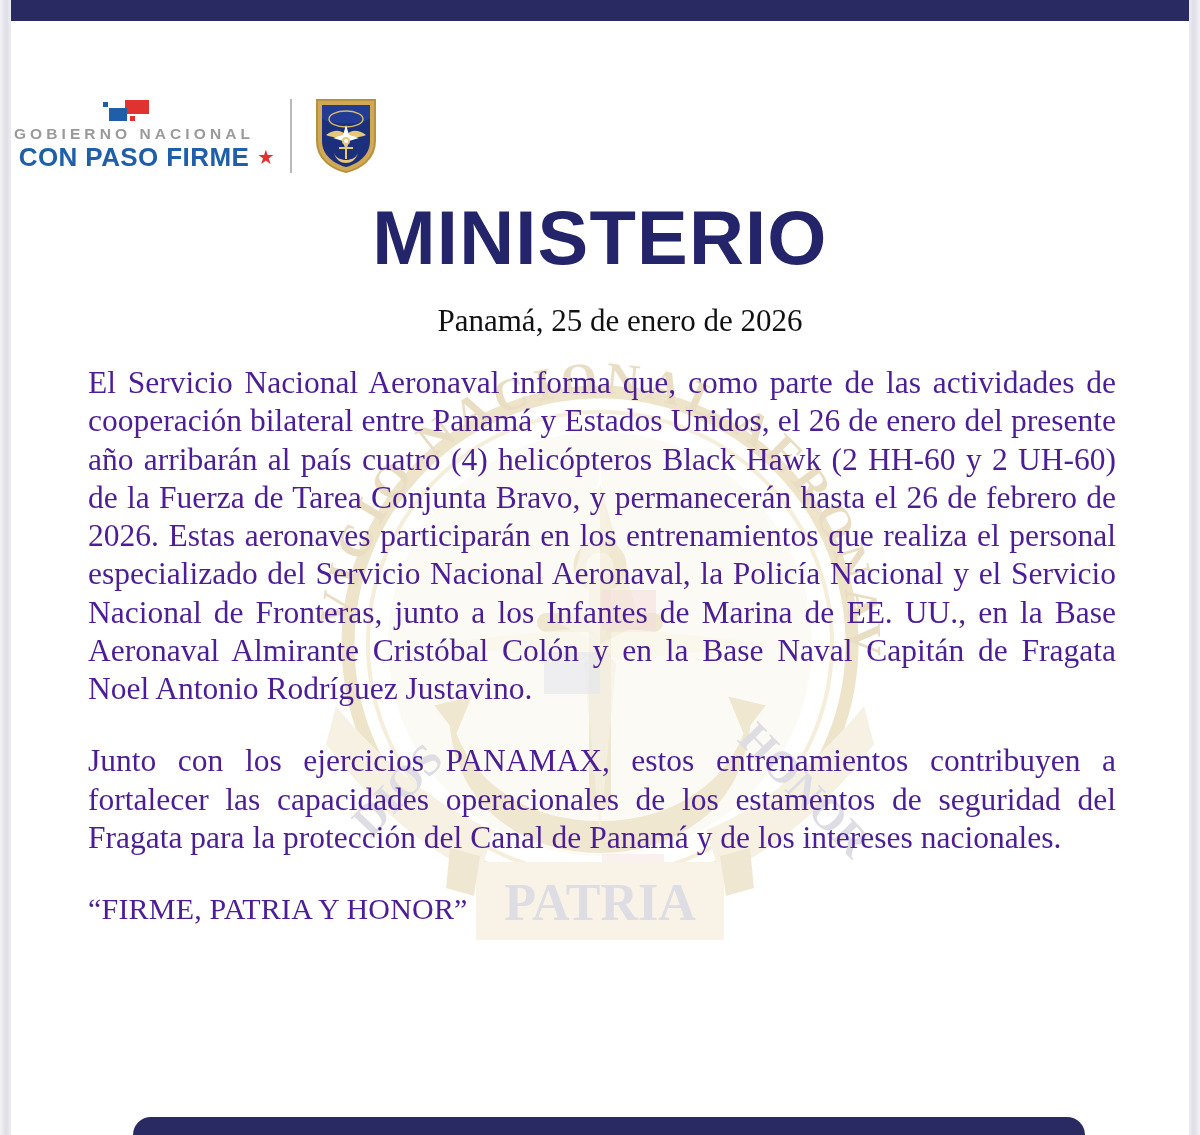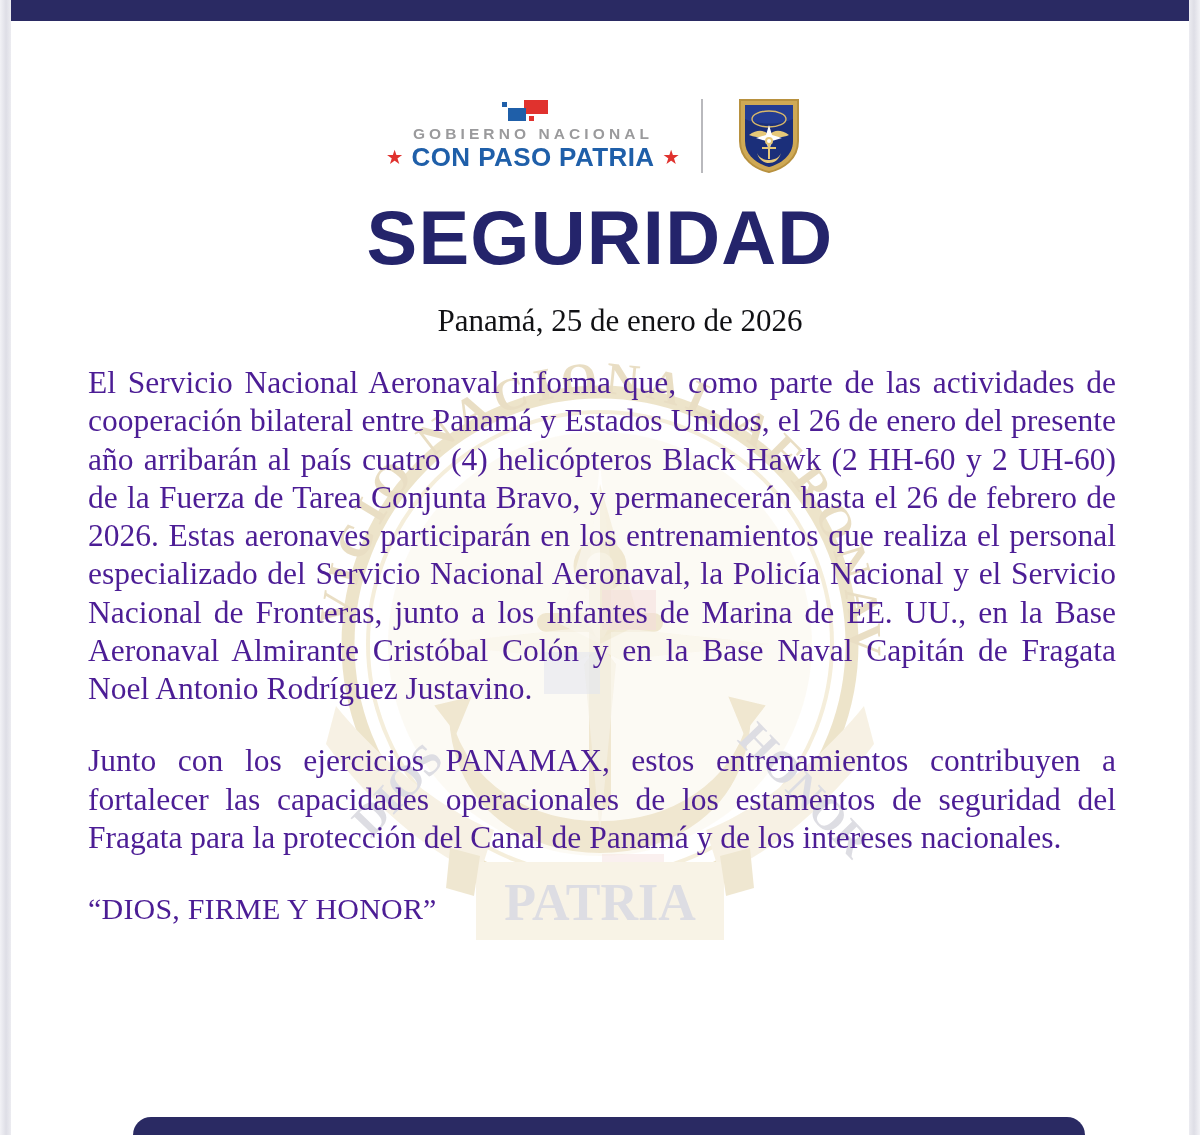--- a/index.html
+++ b/index.html
@@ -81,22 +81,22 @@
 
   
   #header {
     position: absolute;
     left: 0;
     top: 86px;
     width: 1200px;
     height: 100px;
     display: flex;
     align-items: center;
-    justify-content: center;
-    gap: 12px;
+    justify-content: flex-start;
+    gap: 0;
   }
   #gov-logo {
     display: flex;
     flex-direction: column;
     align-items: center;
     width: 268px;
     padding-right: 16px;
   }
   .flag-mark {
     position: relative;
@@ -273,21 +273,21 @@
       <div id="gov-logo">
         <div class="flag-mark">
           <span class="fq tiny-b"></span>
           <span class="fq big-r"></span>
           <span class="fq big-b"></span>
           <span class="fq tiny-r"></span>
         </div>
         <div class="gov-line1">GOBIERNO NACIONAL</div>
         <div class="gov-line2">
           <span class="star">★</span>
-          <span>CON PASO PATRIA</span>
+          <span>CON PASO FIRME</span>
           <span class="star">★</span>
         </div>
       </div>
 
       <div id="divider"></div>
 
       <div id="min-block">
         <svg width="64" height="78" viewBox="0 0 64 78">
           <path d="M3 3 H61 V44 C61 62 46 72 32 75 C18 72 3 62 3 44 Z" fill="#cfa955" stroke="#b8913f" stroke-width="2"></path>
           <path d="M8 8 H56 V44 C56 59 43 67 32 70 C21 67 8 59 8 44 Z" fill="#1b2f7a"></path>
@@ -301,24 +301,24 @@
 
           <circle cx="32" cy="44" r="3" fill="none" stroke="#e6c878" stroke-width="2"></circle>
           <rect x="31" y="46" width="2" height="16" fill="#e6c878"></rect>
           <rect x="25" y="50" width="14" height="2" fill="#e6c878"></rect>
           <path d="M20 56 C22 63 27 66 32 66 C37 66 42 63 44 56 C42 61 37 63 32 63
                    C27 63 22 61 20 56 Z" fill="#e6c878"></path>
         </svg>
       </div>
     </div>
 
-    <div id="title">SEGURIDAD</div>
+    <div id="title">MINISTERIO</div>
 
     <div id="date">Panamá, 25 de enero de 2026</div>
 
     <div id="body">
       <p>El Servicio Nacional Aeronaval informa que, como parte de las actividades de cooperación bilateral entre Panamá y Estados Unidos, el 26 de enero del presente año arribarán al país cuatro (4) helicópteros Black Hawk (2 HH-60 y 2 UH-60) de la Fuerza de Tarea Conjunta Bravo, y permanecerán hasta el 26 de febrero de 2026. Estas aeronaves participarán en los entrenamientos que realiza el personal especializado del Servicio Nacional Aeronaval, la Policía Nacional y el Servicio Nacional de Fronteras, junto a los Infantes de Marina de EE. UU., en la Base Aeronaval Almirante Cristóbal Colón y en la Base Naval Capitán de Fragata Noel Antonio Rodríguez Justavino.</p>
       <p>Junto con los ejercicios PANAMAX, estos entrenamientos contribuyen a fortalecer las capacidades operacionales de los estamentos de seguridad del Fragata para la protección del Canal de Panamá y de los intereses nacionales.</p>
-      <p class="motto">“DIOS, FIRME Y HONOR”</p>
+      <p class="motto">“FIRME, PATRIA Y HONOR”</p>
     </div>
 
   </div>
 </div>
 
 </body></html>

